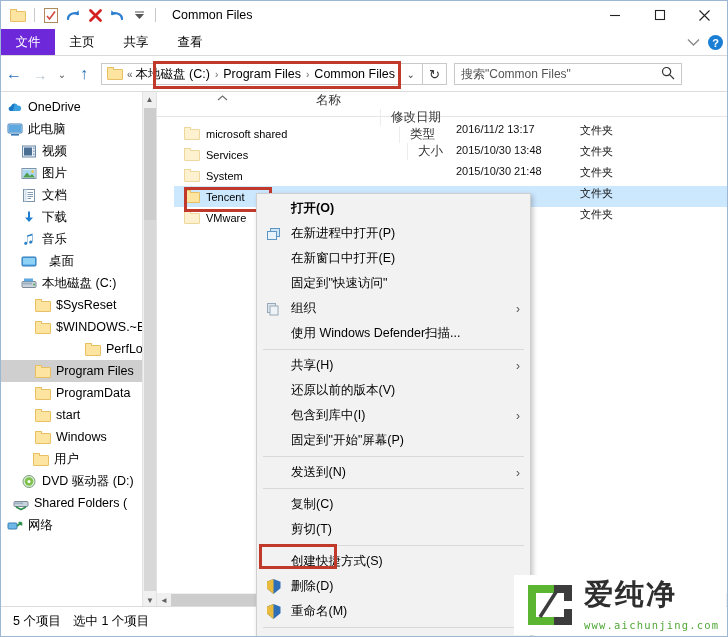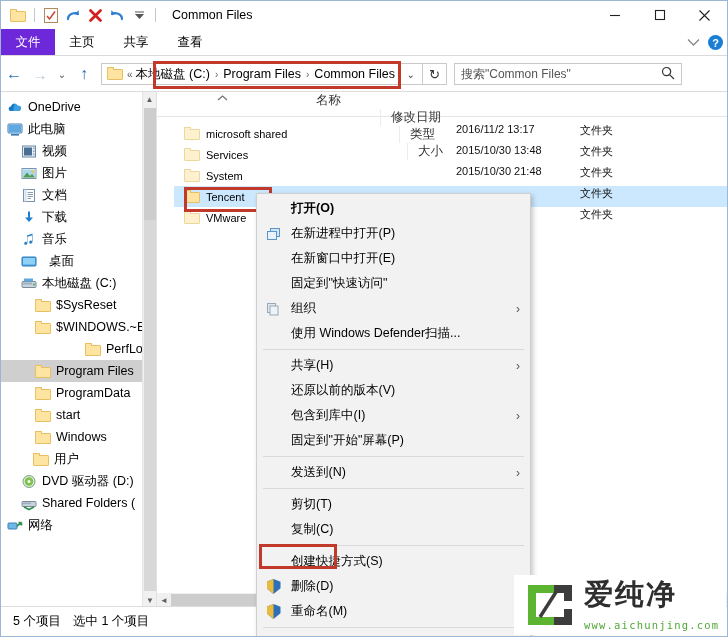--- a/index.html
+++ b/index.html
@@ -597,21 +597,21 @@
           <div class="navitem" style="padding-left: 20px;">
             <span class="nav-ico">
               <svg width="16" height="15" viewBox="0 0 16 15">
                 <circle cx="8" cy="7.5" r="6" fill="#d9ead9" stroke="#7aa07a"></circle>
                 <circle cx="8" cy="7.5" r="4.2" fill="#7fc14a"></circle>
                 <circle cx="8" cy="7.5" r="1.5" fill="#ffffff"></circle>
               </svg>
             </span>
             <span>DVD 驱动器 (D:)</span>
           </div>
-          <div class="navitem" style="padding-left: 20px;">
+          <div class="navitem" style="padding-left: 12px;">
             <span class="nav-ico">
               <svg width="16" height="15" viewBox="0 0 16 15">
                 <rect x="1" y="5.5" width="14" height="5" rx="1" fill="#c9d3dc" stroke="#7d8b99"></rect>
                 <rect x="2" y="6.5" width="8" height="1.6" fill="#9fb0c0"></rect>
                 <path d="M3 11 L8 13.5 L13 11" stroke="#2f8f4f" stroke-width="1.6" fill="none"></path>
               </svg>
             </span>
             <span>Shared Folders (</span>
           </div>
           <div class="navitem" style="padding-left: 6px;">
@@ -773,25 +773,25 @@
       </div>
       <div class="msep"></div>
       <div class="mi">
         <span class="mi-ico"></span>
         <span class="mi-label">发送到(N)</span>
         <span class="mi-arrow">›</span>
       </div>
       <div class="msep"></div>
       <div class="mi">
         <span class="mi-ico"></span>
+        <span class="mi-label">复制(C)</span>
+      </div>
+      <div class="mi">
+        <span class="mi-ico"></span>
         <span class="mi-label">剪切(T)</span>
-      </div>
-      <div class="mi">
-        <span class="mi-ico"></span>
-        <span class="mi-label">复制(C)</span>
       </div>
       <div class="msep"></div>
       <div class="mi">
         <span class="mi-ico"></span>
         <span class="mi-label">创建快捷方式(S)</span>
       </div>
       <div class="mi">
         <span class="mi-ico">
           <span class="shield">
             <span class="s1"></span>

